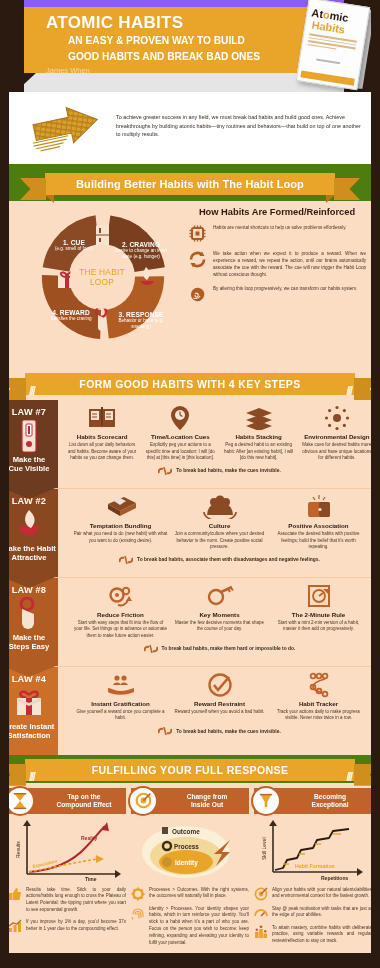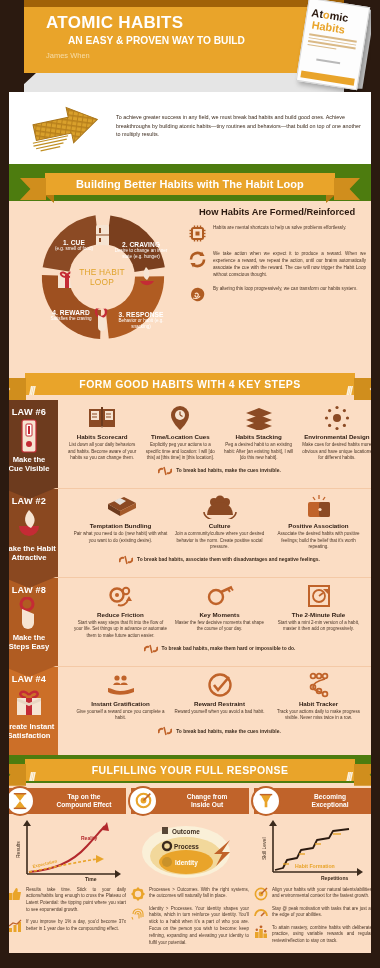--- a/index.html
+++ b/index.html
@@ -9,21 +9,21 @@
     font-family: "Liberation Sans", sans-serif;
     overflow: hidden;
   }
   .page { position: relative; width: 380px; height: 968px; background: #2b1a10; }
 
   
   .rail-l { position: absolute; left: 0; top: 0; width: 9px; height: 968px; background: #2b1a10; z-index: 30; }
   .rail-r { position: absolute; right: 0; top: 0; width: 9px; height: 968px; background: #2b1a10; z-index: 30; }
 
   
-  .header-wrap { position: relative; height: 92px; background: #a16207; overflow: hidden; }
+  .header-wrap { position: relative; height: 92px; background: #8b5cf6; overflow: hidden; }
   .hdr-band { position: absolute; left: 22px; top: 7px; width: 340px; height: 66px; background: #e9a42a; }
   .hdr-right-block { position: absolute; right: 0; top: 0; width: 36px; height: 92px; background: #2b1a10; }
   .hdr-below { position: absolute; left: 0; top: 73px; width: 380px; height: 19px; background: #e5e5e5; }
   .hdr-left-dark { position: absolute; left: 0; top: 0; width: 24px; height: 92px; background: #2b1a10; }
   .notch-l { position: absolute; left: 22px; top: 73px; width: 0; height: 0;
              border-left: 14px solid #2b1a10; border-bottom: 13px solid transparent; }
   .notch-r { position: absolute; left: 330px; top: 73px; width: 0; height: 0;
              border-right: 14px solid #2b1a10; border-bottom: 13px solid transparent; }
   .hdr-text { position: absolute; left: 46px; top: 14px; width: 230px; z-index: 4; }
   .hdr-title { font-size: 17px; font-weight: bold; color: #fff; letter-spacing: .3px; line-height: 1.05; }
@@ -130,20 +130,21 @@
     <div class="hdr-band"></div>
     <div class="hdr-below"></div>
     <div class="hdr-left-dark"></div>
     <div class="hdr-right-block"></div>
     <div class="notch-l"></div>
     <div class="notch-r"></div>
 
     <div class="hdr-text">
       <div class="hdr-title">ATOMIC HABITS</div>
       <div class="hdr-sub">AN EASY &amp; PROVEN WAY TO BUILD</div>
+      <div class="hdr-sub">GOOD HABITS AND BREAK BAD ONES</div>
       <div class="hdr-author">James When</div>
     </div>
 
     <div class="book">
       <div class="book-spine"></div>
       <div class="book-face">
         <div class="bk-t1">At<span class="o">o</span>mic</div>
         <div class="bk-t2">Habits</div>
         <div class="bk-lines">
             <i></i>
@@ -307,21 +308,21 @@
       <div class="ribbon-stripes" style="left:4px">///</div>
       <div class="ribbon-stripes" style="right:4px">///</div>
       <span>FORM GOOD HABITS WITH 4 KEY STEPS</span>
     </div>
   </div>
 
   <div class="laws">
 
     <div class="law-row">
       <div class="law-col" style="background:#6d3b1e">
-        <div class="law-num">LAW #6</div>
+        <div class="law-num">LAW #7</div>
         <div class="law-ico">
           <svg viewBox="0 0 32 34" width="32" height="34">
             <rect x="9" y="1" width="14" height="32" rx="2" fill="#f6e4d2" stroke="#c42b35" stroke-width="1.2"></rect>
             <rect x="13" y="5" width="6" height="12" rx="1" fill="#fff" stroke="#c42b35" stroke-width="1"></rect>
             <rect x="15" y="7" width="2" height="8" fill="#c42b35"></rect>
             <circle cx="16" cy="25" r="3" fill="#c42b35"></circle>
           </svg>
         </div>
         <div class="law-name">
           <span>Make the</span><br>

